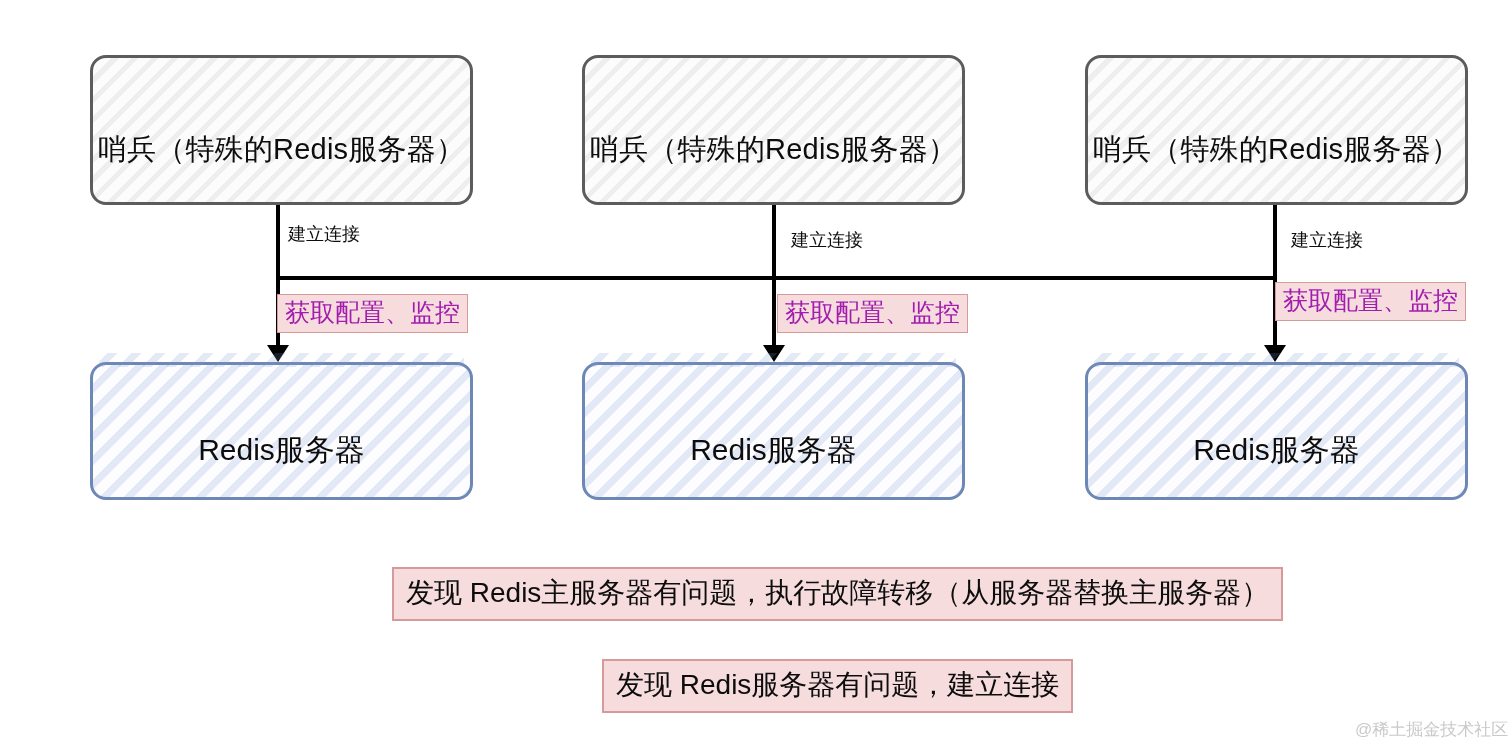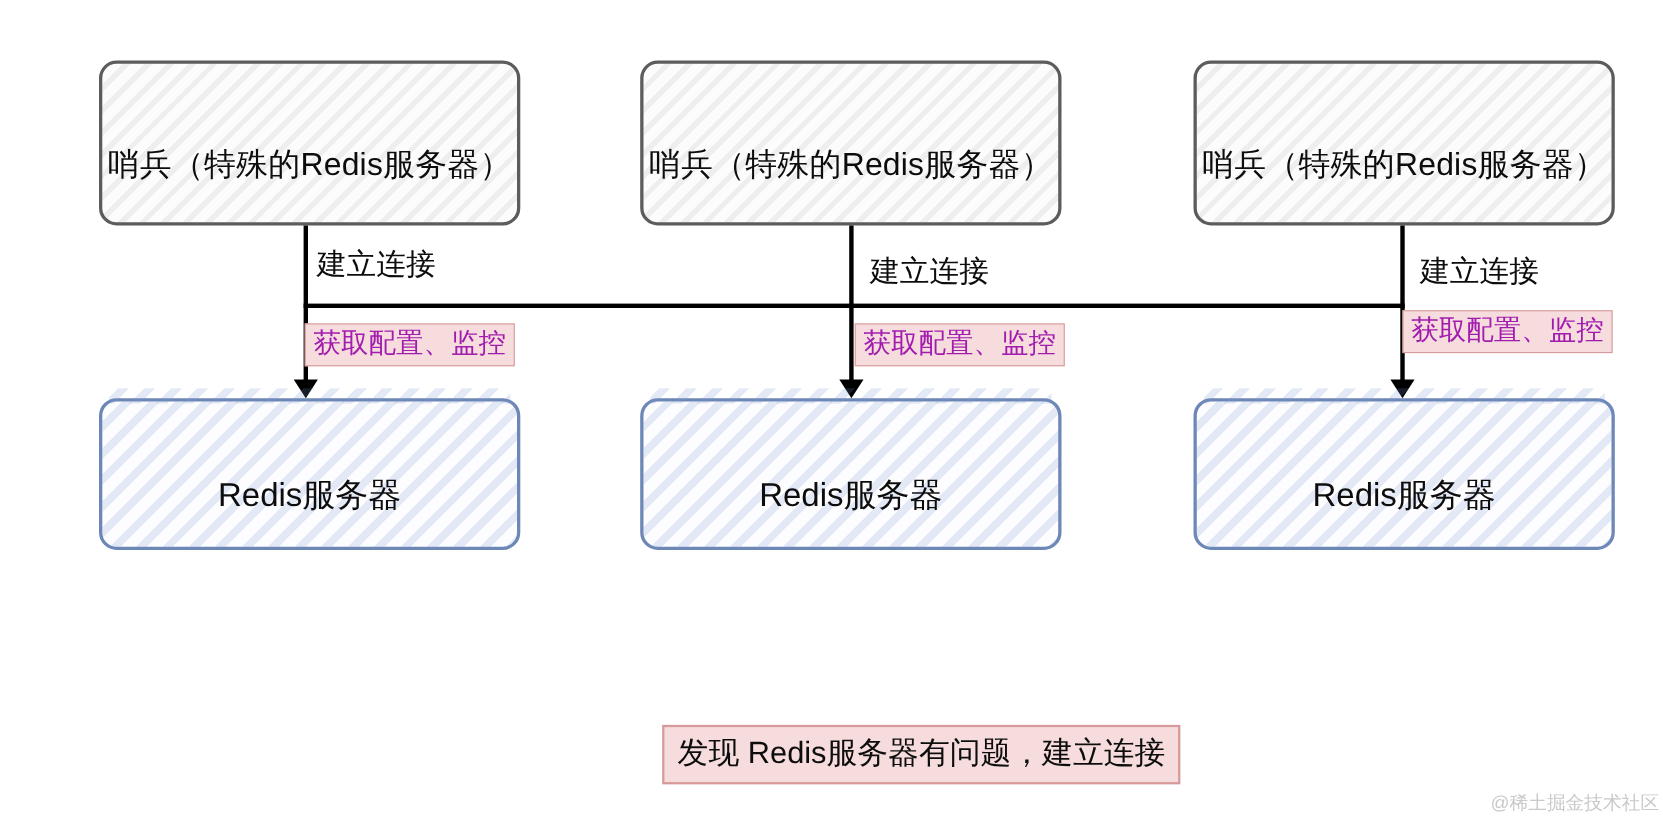--- a/index.html
+++ b/index.html
@@ -101,21 +101,21 @@
     width: 0;
     height: 0;
     border-left: 11px solid transparent;
     border-right: 11px solid transparent;
     border-top: 17px solid #000000;
   }
 
   
   .edge-label {
     position: absolute;
-    font-size: 27px;
+    font-size: 18px;
     color: #0d0d0d;
     white-space: nowrap;
   }
   .tag {
     position: absolute;
     box-sizing: border-box;
     background: #f6dcdc;
     border: 1px solid #d79a9a;
     color: #a21caf;
     font-size: 25px;
@@ -180,17 +180,18 @@
   <div class="node redis" style="left:90px; top:362px; width:383px; height:138px;">
     <span class="node-label">Redis服务器</span>
   </div>
   <div class="node redis" style="left:582px; top:362px; width:383px; height:138px;">
     <span class="node-label">Redis服务器</span>
   </div>
   <div class="node redis" style="left:1085px; top:362px; width:383px; height:138px;">
     <span class="node-label">Redis服务器</span>
   </div>
 
+  <div class="banner" style="left:392px; top:567px;">发现 Redis主服务器有问题，执行故障转移（从服务器替换主服务器）</div>
   <div class="banner" style="left:602px; top:659px;">发现 Redis服务器有问题，建立连接</div>
 
   <div class="watermark" style="left:1355px; top:718px;">@稀土掘金技术社区</div>
 
 </div>
 
 </body></html>

